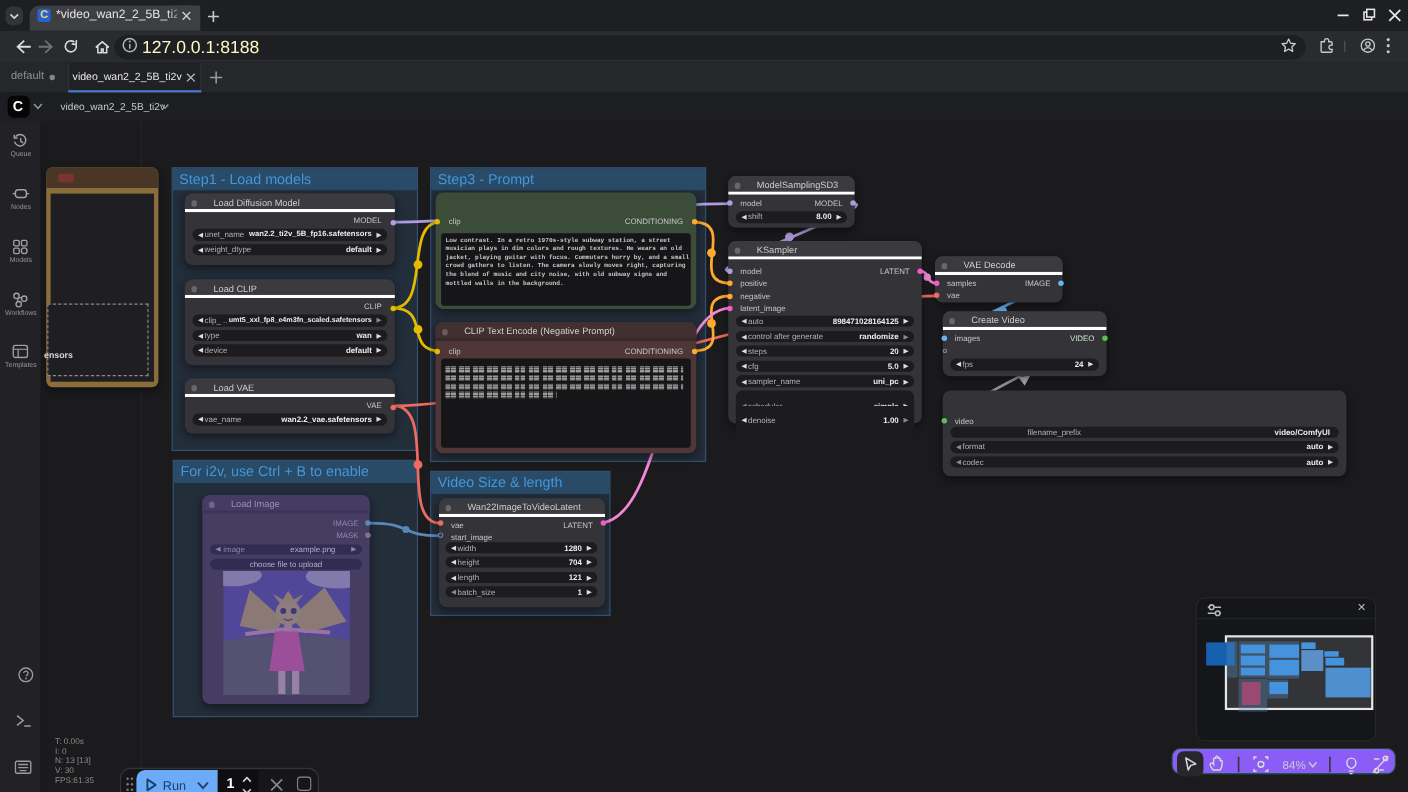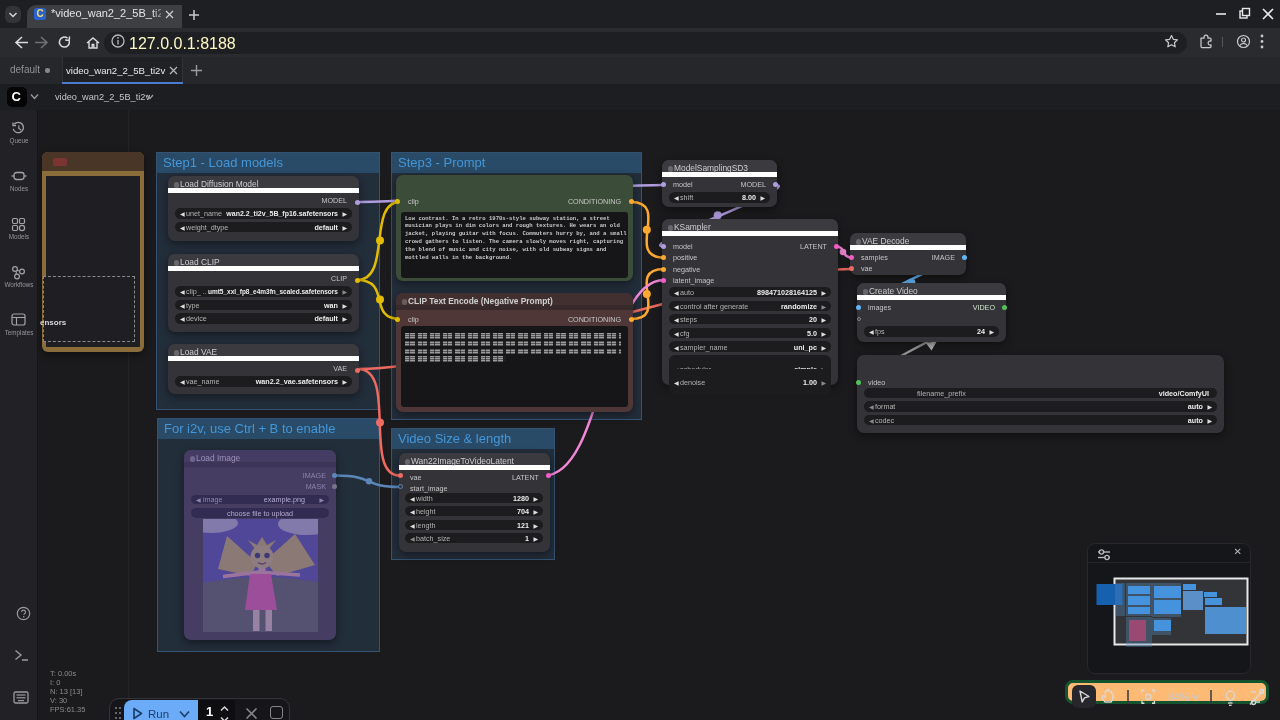--- a/index.html
+++ b/index.html
@@ -17,21 +17,21 @@
 
   
   #sidebar { position:absolute; left:0; top:110px; width:38px; height:610px; background:#222226; z-index:25; border-right:1px solid #151517; }
   .sbl { position:absolute; left:0; width:38px; text-align:center; font-size:6.3px; color:#94949a; z-index:31; }
   #wires { position:absolute; left:0; top:0; width:1280px; height:720px; z-index:2; pointer-events:none; }
 
   .group { position:absolute; z-index:1; border:1px solid rgba(70,120,170,0.5); background:rgba(41,62,84,0.55); }
   .gtitle { height:20px; background:rgba(42,80,112,0.85); color:#4496d8; font-size:13px; line-height:20px; padding-left:6px; white-space:nowrap; overflow:hidden; }
 
   .node { position:absolute; z-index:3; background:#333338; border-radius:7px; box-shadow:0 3px 8px rgba(0,0,0,0.45); }
-  .ntitle { height:17px; color:#cfcfcf; font-size:8.4px; line-height:17.5px; padding-left:12px; border-bottom:5px solid #ffffff; white-space:nowrap; border-radius:7px 7px 0 0; background:#3a3a3f; }
+  .ntitle { height:17px; color:#cfcfcf; font-size:8.4px; line-height:17.5px; padding-left:26px; border-bottom:3px solid #ffffff; white-space:nowrap; border-radius:7px 7px 0 0; background:#3a3a3f; }
   .cdot { position:absolute; left:5.7px; top:6px; width:5.5px; height:5.5px; border-radius:50%; background:#67676d; }
   .port { position:absolute; width:5px; height:5px; border-radius:50%; z-index:4; }
   .plabel { position:absolute; font-size:7.2px; color:#c6c6c6; white-space:nowrap; }
   .pill { position:absolute; background:#1c1c1f; border-radius:6px; font-size:7.2px; color:#b2b2b2; overflow:hidden; }
   .pill .lab { position:absolute; left:11px; top:50%; transform:translateY(-50%); white-space:nowrap; }
   .pill .val { position:absolute; right:14px; top:50%; transform:translateY(-50%); color:#ececec; white-space:nowrap; }
   .pill .la { position:absolute; left:5px; top:50%; transform:translateY(-50%); font-size:6px; color:#dedede; }
   .pill .ra { position:absolute; right:5px; top:50%; transform:translateY(-50%); font-size:6px; color:#dedede; }
   .ta { position:absolute; background:#161618; border-radius:3px; color:#c9c9c9; font-family:"Liberation Mono", monospace; font-size:5.6px; font-weight:bold; line-height:7.85px; padding:2.5px 4px; white-space:pre; }
 
@@ -171,21 +171,21 @@
   <div class="port" style="right:-1px;top:24px;background:#ffa931;"></div>
   <div class="ta" style="left:5px;top:37px;width:227px;height:66px;">Low contrast. In a retro 1970s-style subway station, a street
 musician plays in dim colors and rough textures. He wears an old
 jacket, playing guitar with focus. Commuters hurry by, and a small
 crowd gathers to listen. The camera slowly moves right, capturing
 the blend of music and city noise, with old subway signs and
 mottled walls in the background.</div>
 </div>
 
 <div class="node" style="left:396px;top:293px;width:237px;height:119px;background:#4f3738;">
-  <div class="ntitle" style="background:#423031;border-bottom-color:#382a2b;font-weight:bold;"><span class="cdot" style="background:#6b5c5c;"></span>CLIP Text Encode (Negative Prompt)</div>
+  <div class="ntitle" style="background:#423031;border-bottom-color:#382a2b;"><span class="cdot" style="background:#6b5c5c;"></span>CLIP Text Encode (Negative Prompt)</div>
   <div class="plabel" style="left:12px;top:21.5px;">clip</div>
   <div class="port" style="left:-1px;top:24px;background:#e3bc00;"></div>
   <div class="plabel" style="right:12px;top:21.5px;">CONDITIONING</div>
   <div class="port" style="right:-1px;top:24px;background:#ffa931;"></div>
   <div style="position:absolute;left:5px;top:33px;width:227px;height:81px;background:#161618;border-radius:3px;">
     <div class="cjk" style="position:absolute;left:4px;top:7px;width:216px;"></div>
     <div class="cjk" style="position:absolute;left:4px;top:14.8px;width:216px;"></div>
     <div class="cjk" style="position:absolute;left:4px;top:22.6px;width:216px;"></div>
     <div class="cjk" style="position:absolute;left:4px;top:30.4px;width:101px;"></div>
   </div>
@@ -284,21 +284,21 @@
       <span class="lab">fps</span>
     <span class="val" style="font-weight:bold;">24</span>
       <span class="ra">▶</span>
   </div>
 </div>
 
 <div class="node" style="left:857px;top:354.6px;width:367px;height:78px;">
   <div class="plabel" style="left:11px;top:23.5px;">video</div>
   <div class="port" style="left:-1px;top:25.5px;background:#56c158;"></div>
   <div class="pill" style="left:7px;top:33px;width:353px;height:10.5px;">
-    <span class="lab" style="left:10px;padding-left:43px;">filename_prefix</span>
+    <span class="lab" style="left:27px;padding-left:43px;">filename_prefix</span>
     <span class="val" style="right:8px;font-weight:bold;">video/ComfyUI</span>
   </div>
   <div class="pill" style="left:7px;top:46.6px;width:353px;height:10.5px;">
     <span class="la" style="color:#8a8a8a;">◀</span>
       <span class="lab">format</span>
     <span class="val" style="font-weight:bold;">auto</span>
       <span class="ra">▶</span>
   </div>
   <div class="pill" style="left:7px;top:60.2px;width:353px;height:10.5px;">
     <span class="la" style="color:#8a8a8a;">◀</span>
@@ -417,21 +417,21 @@
     <rect x="117" y="35" width="17" height="7" fill="#4593dd"></rect>
 
     <rect x="117" y="44" width="41" height="27" fill="#4e8fd0"></rect>
 
     <rect x="41" y="57" width="17" height="21" fill="#9a4a72"></rect>
 
     <rect x="66" y="57" width="17" height="11" fill="#4593dd"></rect>
   </svg>
 </div>
 
-<div class="abs" style="left:1065px;top:680px;width:204px;height:24px;background:#fdba74;border:3px solid #14532d;border-radius:8px;z-index:10;">
+<div class="abs" style="left:1065px;top:680px;width:204px;height:24px;background:#8b5cf6;border:1px solid #14532d;border-radius:8px;z-index:10;">
   <div style="position:absolute;left:4px;top:2px;width:24px;height:23px;background:#26262c;border-radius:6px;"></div>
   <svg width="204" height="28" viewBox="0 0 204 28" style="position:absolute;left:0;top:0;">
 
     <path d="M12,8 L21,13.5 L16.5,14.8 L14.2,19 Z" fill="none" stroke="#d8d8d8" stroke-width="1.4" stroke-linejoin="round"></path>
 
     <g stroke="#d8d8d8" stroke-width="1.3" fill="none" stroke-linecap="round">
       <path d="M37,19 c-2,-2 -3.5,-5 -2.5,-6 c1,-1 2.2,0 2.8,1 v-5 c0,-1.4 2,-1.4 2,0 v-1.5 c0,-1.4 2,-1.4 2,0 v1.5 c0,-1.4 2,-1.2 2,0 v2 c0.4,-1 1.8,-0.8 1.8,0.4 c0,2.8 -0.6,6 -2,7.6 Z"></path>
     </g>
     <line x1="60" y1="7" x2="60" y2="21" stroke="#36363c" stroke-width="1.5"></line>
 

